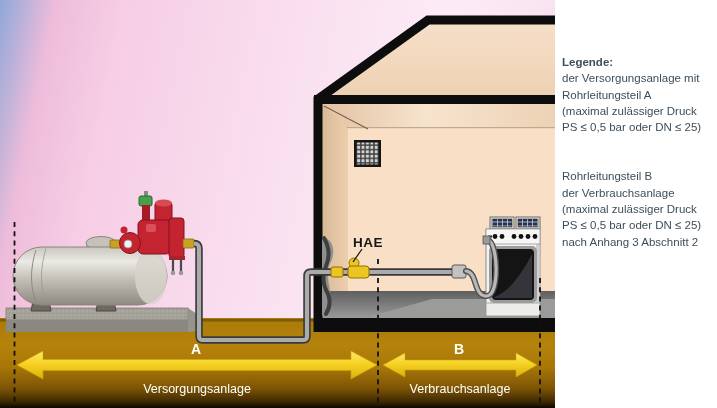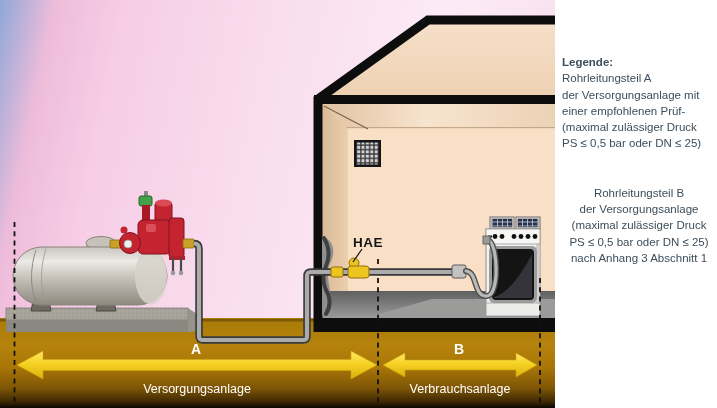--- a/index.html
+++ b/index.html
@@ -2,21 +2,21 @@
 <html><head>
 <meta charset="utf-8">
 <style>
   html,body{margin:0;padding:0;background:#ffffff;}
   .stage{position:relative;width:717px;height:408px;background:#ffffff;overflow:hidden;
          font-family:"Liberation Sans",sans-serif;}
   .diagram-svg{position:absolute;left:0;top:0;}
   .legend{position:absolute;left:562px;top:10px;width:154px;color:#3d4e5a;
           font-size:11.5px;line-height:16.3px;margin-top:44px;}
   .legend .lg-title{font-weight:bold;}
-  .legend .block-b{margin-top:33px;text-align:center;}
+  .legend .block-b{margin-top:33px;}
   .lg-line{white-space:nowrap;}
   svg text{font-family:"Liberation Sans",sans-serif;}
 </style>
 </head>
 <body>
 
 <div class="stage">
 
   <svg class="diagram-svg" width="555" height="408" viewBox="0 0 555 408">
     <defs>
@@ -196,28 +196,27 @@
     <text x="368" y="247" text-anchor="middle" font-size="13.5" font-weight="600" letter-spacing="0.5" fill="#151515">HAE</text>
     <text x="196" y="354" text-anchor="middle" font-size="14" font-weight="bold" fill="#ffffff">A</text>
     <text x="459" y="354" text-anchor="middle" font-size="14" font-weight="bold" fill="#ffffff">B</text>
     <text x="197" y="393" text-anchor="middle" font-size="12.5" fill="#ffffff">Versorgungsanlage</text>
     <text x="460" y="393" text-anchor="middle" font-size="12.5" fill="#ffffff">Verbrauchsanlage</text>
   </svg>
 
   <div class="legend">
     <div class="lg-title lg-line">Legende:</div>
     <div>
+      <div class="lg-line">der Versorgungsanlage mit</div>
       <div class="lg-line">Rohrleitungsteil A</div>
-      <div class="lg-line">der Versorgungsanlage mit</div>
-      <div class="lg-line">einer empfohlenen Prüf-</div>
       <div class="lg-line">(maximal zulässiger Druck</div>
       <div class="lg-line">PS ≤ 0,5 bar oder DN ≤ 25)</div>
     </div>
     <div class="block-b">
       <div class="lg-line">Rohrleitungsteil B</div>
-      <div class="lg-line">der Versorgungsanlage</div>
+      <div class="lg-line">der Verbrauchsanlage</div>
       <div class="lg-line">(maximal zulässiger Druck</div>
       <div class="lg-line">PS ≤ 0,5 bar oder DN ≤ 25)</div>
-      <div class="lg-line">nach Anhang 3 Abschnitt 1</div>
+      <div class="lg-line">nach Anhang 3 Abschnitt 2</div>
     </div>
   </div>
 
 </div>
 
 </body></html>

